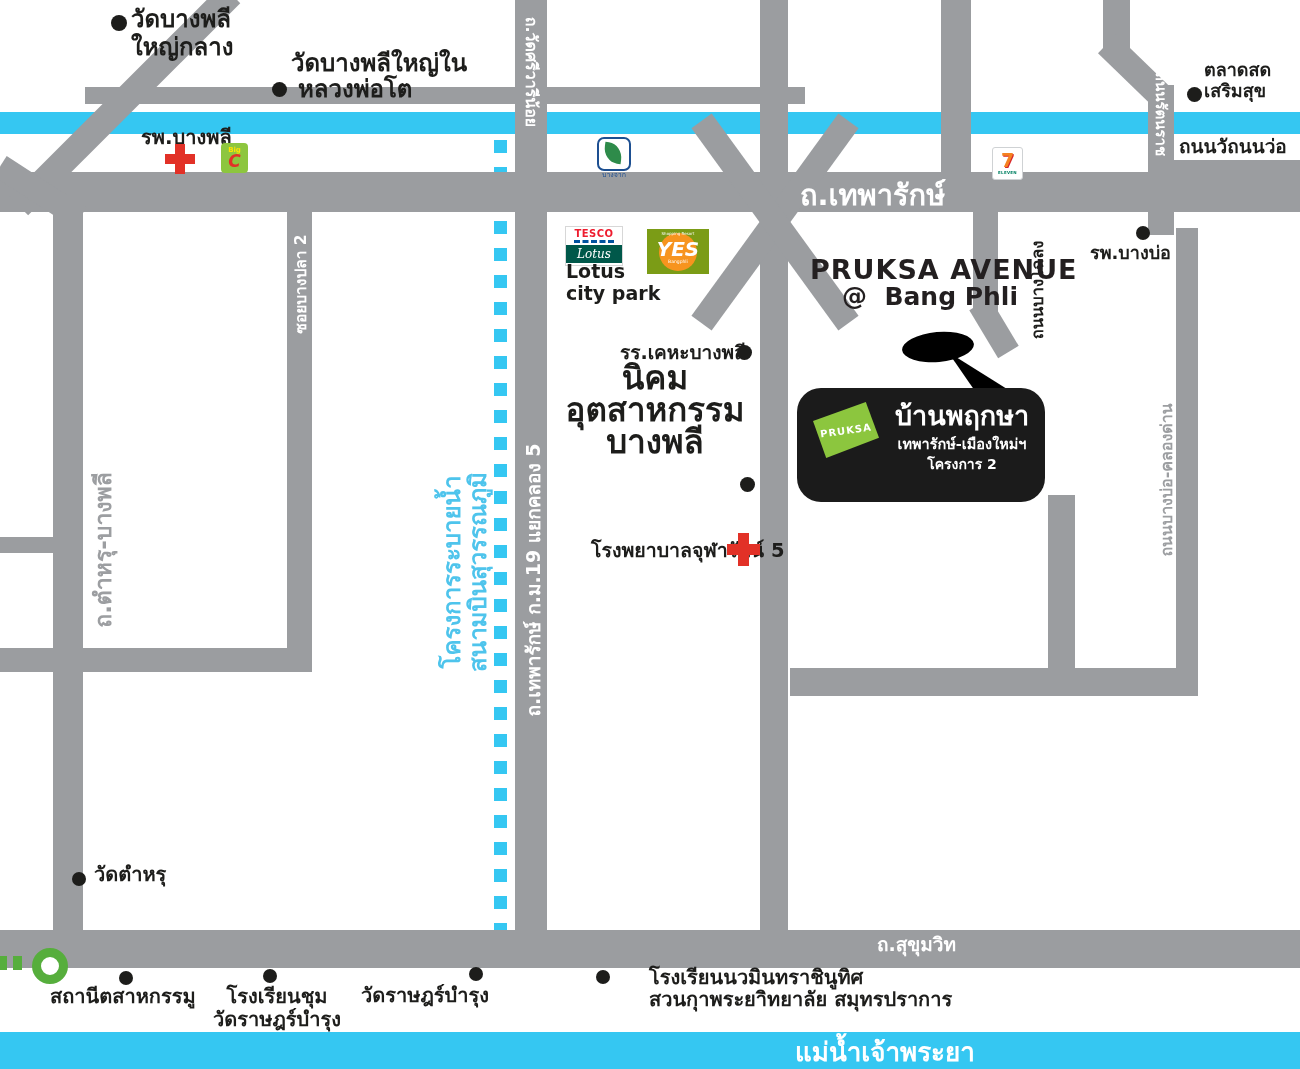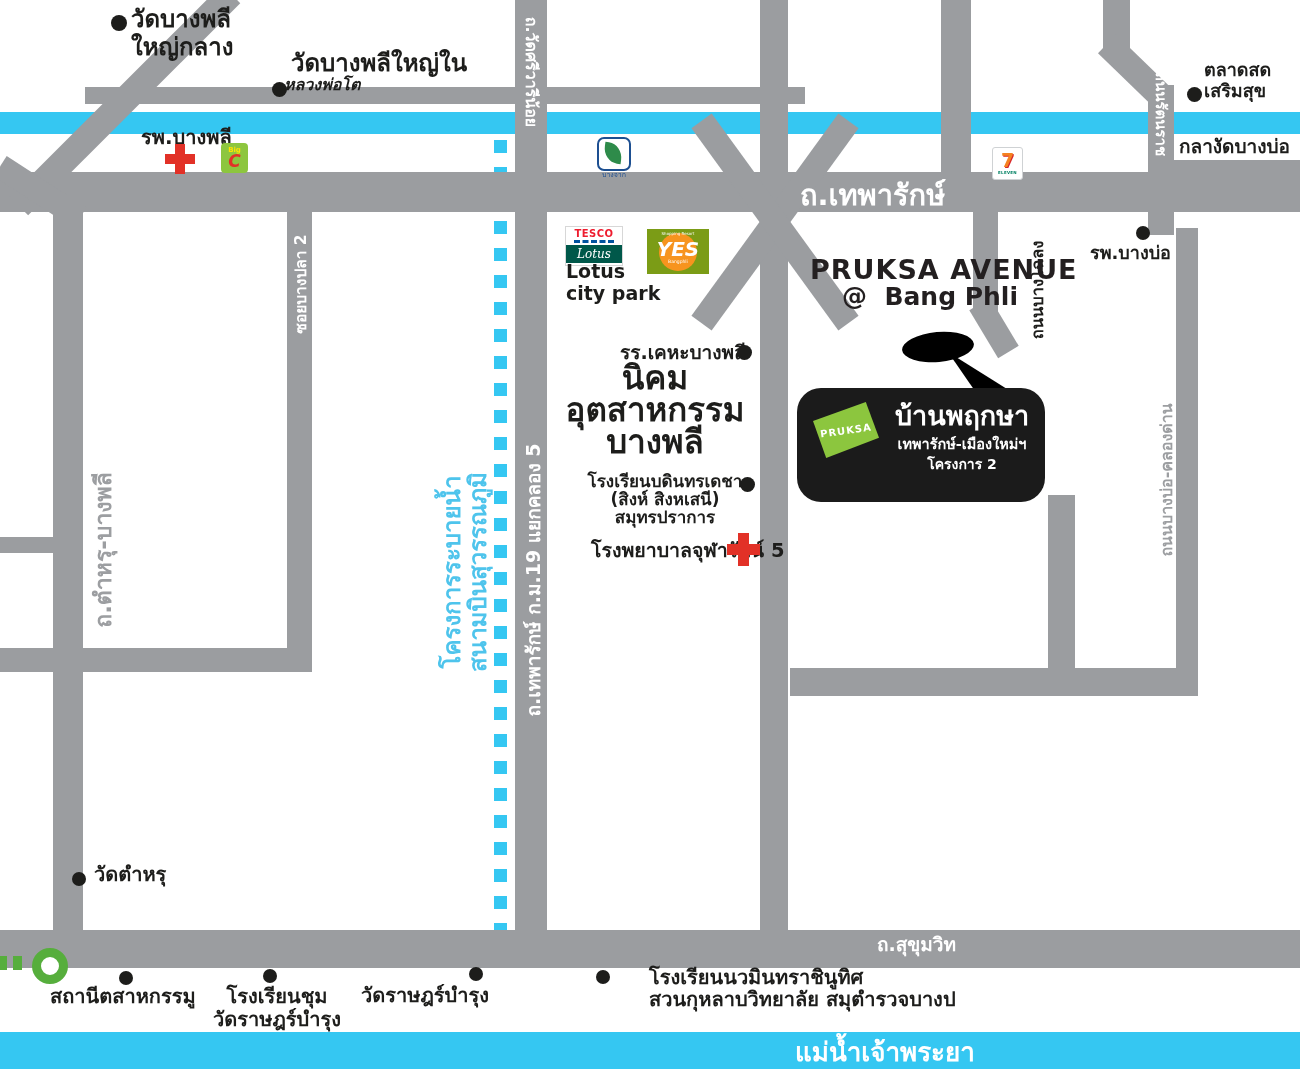--- a/index.html
+++ b/index.html
@@ -93,21 +93,21 @@
   <div class="road" style="left:1048px;top:495px;width:27px;height:185px;"></div>
 
   <div class="road" style="left:1103px;top:0;width:27px;height:55px;"></div>
   <div class="bar" style="left:1134px;top:70px;width:75px;height:26px;--a:44deg;"></div>
   <div class="road" style="left:1148px;top:85px;width:26px;height:150px;"></div>
   <div class="road" style="left:1176px;top:228px;width:22px;height:468px;"></div>
   <div class="road" style="left:941px;top:0;width:30px;height:172px;"></div>
 
   <div class="lbl w b" style="left:800px;top:179px;font-size:29px;">ถ.เทพารักษ์</div>
   <div class="lbl w b" style="left:877px;top:934px;font-size:19px;">ถ.สุขุมวิท</div>
-  <div class="lbl" style="left:1179px;top:136px;font-size:19px;">กลางัดบางบ่อ</div>
+  <div class="lbl" style="left:1179px;top:136px;font-size:19px;">ถนนวัถนนว่อ</div>
 
   <div class="vlabel cw" style="left:531px;top:72px;font-size:16px;color:#fff;">ถ.วัดศรีวารีน้อย</div>
   <div class="vlabel cw" style="left:1161px;top:114px;font-size:15px;color:#fff;">ถนนรัตนราช</div>
   <div class="vlabel ccw" style="left:300px;top:284px;font-size:15.5px;color:#fff;">ซอยบางปลา 2</div>
   <div class="vlabel ccw" style="left:533px;top:580px;font-size:19px;color:#fff;">ถ.เทพารักษ์ ก.ม.19 แยกคลอง 5</div>
   <div class="vlabel ccw" style="left:103px;top:550px;font-size:23px;color:var(--graytext);">ถ.ตำหรุ-บางพลี</div>
   <div class="vlabel ccw" style="left:1037px;top:290px;font-size:16.5px;">ถนนบางโฉลง</div>
   <div class="vlabel ccw" style="left:1166px;top:480px;font-size:16px;color:var(--graytext);">ถนนบางบ่อ-คลองด่าน</div>
 
   <div class="vlabel ccw" style="left:451px;top:572px;font-size:24px;color:var(--bluetext);font-weight:bold;">โครงการระบายน้ำ</div>
@@ -116,21 +116,21 @@
   <div class="lbl w b" style="left:795px;top:1038px;font-size:26px;">แม่น้ำเจ้าพระยา</div>
 
   <div class="dot" style="left:111px;top:15px;width:16px;height:16px;"></div>
   <div class="lbl b" style="left:131px;top:6px;font-size:24px;">
     <div>วัดบางพลี</div>
     <div>ใหญ่กลาง</div>
   </div>
 
   <div class="lbl b" style="left:291px;top:50px;font-size:24px;">วัดบางพลีใหญ่ใน</div>
   <div class="dot" style="left:272px;top:82px;width:15px;height:15px;"></div>
-  <div class="lbl b" style="left:284px;top:76px;font-size:16px;font-style:italic;">หลวงพ่อโต</div>
+  <div class="lbl b" style="left:298px;top:76px;font-size:24px;">หลวงพ่อโต</div>
 
   <div class="lbl" style="left:141px;top:126px;font-size:20px;">รพ.บางพลี</div>
   <div class="cross" style="left:165px;top:144px;width:30px;height:30px;"></div>
   <div class="bigc" style="left:221px;top:143px;">
     <span class="t">Big</span>
     <span class="c">C</span>
   </div>
 
   <div class="bangchak" style="left:597px;top:137px;">
     <div class="box">
@@ -183,25 +183,20 @@
 
   <div class="lbl" style="left:620px;top:342px;font-size:19px;">รร.เคหะบางพลี</div>
   <div class="dot" style="left:737px;top:345px;width:15px;height:15px;"></div>
 
   <div class="lbl b center" style="left:555px;top:362px;width:200px;font-size:33px;line-height:32px;white-space:normal;">
     <div>นิคม</div>
     <div>อุตสาหกรรม</div>
     <div>บางพลี</div>
   </div>
 
-  <div class="lbl center" style="left:585px;top:472px;width:160px;font-size:17px;line-height:18px;white-space:normal;">
-    <div>โรงเรียนบดินทรเดชา</div>
-    <div>(สิงห์ สิงหเสนี)</div>
-    <div>สมุทรปราการ</div>
-  </div>
   <div class="dot" style="left:740px;top:477px;width:15px;height:15px;"></div>
 
   <div class="lbl" style="left:591px;top:540px;font-size:19.5px;">โรงพยาบาลจุฬารัตน์ 5</div>
   <div class="cross" style="left:727px;top:533px;width:33px;height:33px;"></div>
 
   <div class="callout" style="left:797px;top:388px;width:248px;height:114px;">
     <div class="plogo" style="left:16px;top:14px;width:66px;height:56px;">
       <span>PRUKSA</span>
     </div>
     <div class="center" style="position:absolute;left:90px;top:10px;width:150px;color:#fff;">
@@ -226,16 +221,16 @@
     <div>โรงเรียนชุม</div>
     <div>วัดราษฎร์บำรุง</div>
   </div>
 
   <div class="dot" style="left:469px;top:967px;width:14px;height:14px;"></div>
   <div class="lbl" style="left:361px;top:984px;font-size:20px;">วัดราษฎร์บำรุง</div>
 
   <div class="dot" style="left:596px;top:970px;width:14px;height:14px;"></div>
   <div class="lbl" style="left:617px;top:966px;font-size:20px;line-height:22px;margin-left:32px;">
     <div>โรงเรียนนวมินทราชินูทิศ</div>
-    <div>สวนกุหลาบวิทยาลัย สมุตำรวจบางป</div>
+    <div>สวนกุาพระยาิทยาลัย สมุทรปราการ</div>
   </div>
 
 </div>
 
 </body></html>

